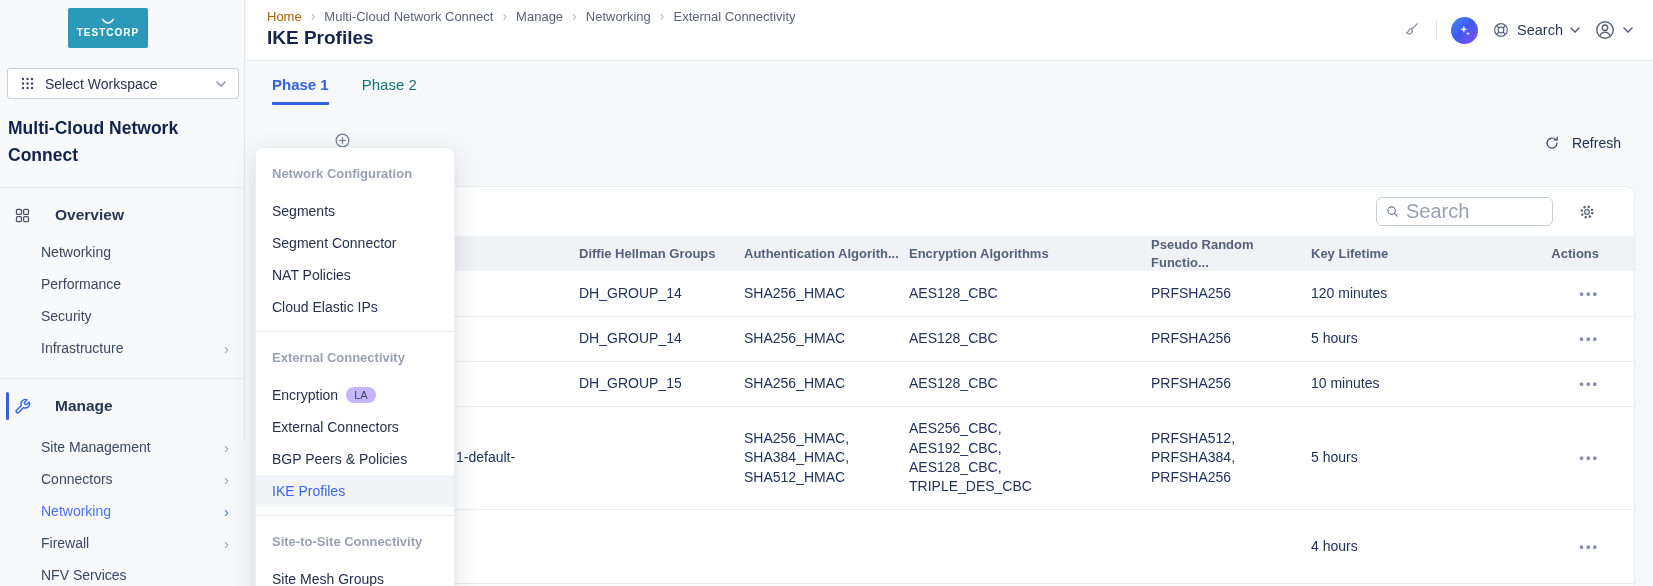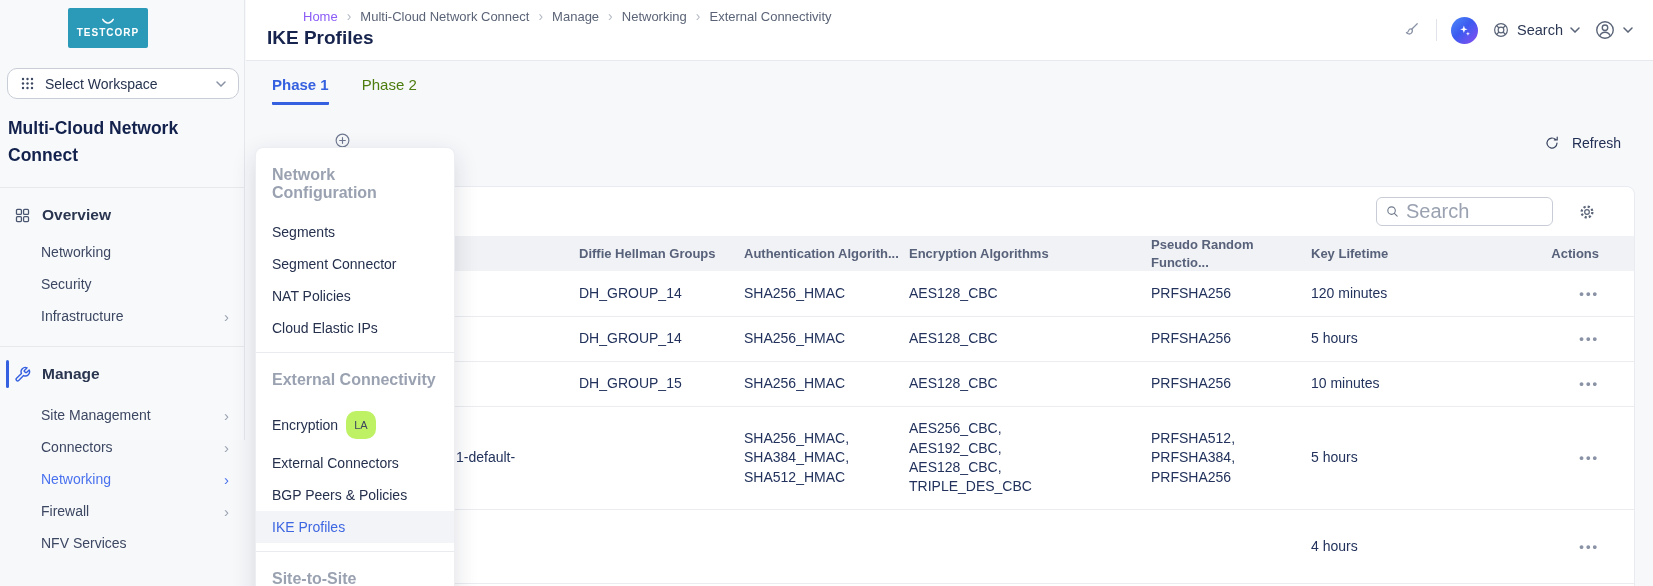--- a/index.html
+++ b/index.html
@@ -5,57 +5,57 @@
   * { margin:0; padding:0; box-sizing:border-box; }
   html,body { width:1653px; height:586px; overflow:hidden; }
   body { font-family:"Liberation Sans", sans-serif; background:#f7f8fa; color:#1f2c52; }
   .app { position:relative; width:1653px; height:586px; overflow:hidden; }
 
   
   .sidebar { position:absolute; left:0; top:0; width:245px; height:440px; background:#f8f9fb; border-right:1px solid #e4e7ec; }
   .logo { margin:8px 0 0 68px; width:80px; height:40px; background:#2b9ab8; border-radius:2px;
           display:flex; flex-direction:column; align-items:center; justify-content:center; gap:2px; }
   .logo-text { color:#fff; font-size:10px; font-weight:bold; letter-spacing:1px; }
-  .ws-select { margin:20px 0 0 7px; width:232px; height:31px; background:#fff; border:1px solid #c8cdd6; border-radius:10px;
+  .ws-select { margin:20px 0 0 7px; width:232px; height:31px; background:#fff; border:1px solid #c8cdd6; border-radius:3px;
                display:flex; align-items:center; gap:10px; padding:0 12px; font-size:14px; color:#26334f; cursor:pointer; font-family:inherit; }
   .ws-select .grow { flex:1; text-align:left; }
   .product-title { margin:16px 10px 0 8px; font-size:17.5px; font-weight:bold; color:#13224d; line-height:1.55; }
   .sb-divider { margin-top:18px; border-top:1px solid #e7e9ed; }
-  .section-header { position:relative; height:34px; margin-top:10px; display:flex; align-items:center; gap:11px;
+  .section-header { position:relative; height:34px; margin-top:10px; display:flex; align-items:center; gap:24px;
                     padding-left:14px; font-size:15.5px; font-weight:600; color:#2a3550; cursor:pointer; }
   .section-header .s-icon { color:#4a5670; display:flex; }
   .section-header.active .s-icon { color:#3560df; }
   .section-header.active::before { content:""; position:absolute; left:6px; top:3px; bottom:3px; width:3px; border-radius:2px; background:#3560df; }
   .nav-items { margin-top:4px; }
   .nav-item { height:32px; display:flex; align-items:center; padding:0 15px 0 41px; font-size:14px; color:#3c4762; cursor:pointer; }
   .nav-item .grow { flex:1; }
   .chev-r { color:#9aa2b1; font-size:15px; line-height:1; }
   .chev-r::before { content:"\203A"; }
   .nav-item.selected, .nav-item.selected .chev-r { color:#4a72ee; }
 
   
   .topbar { position:absolute; left:246px; top:0; width:1407px; height:61px; background:#fff; border-bottom:1px solid #e7e9ee; }
   .breadcrumb { position:absolute; left:21px; top:8px; display:flex; align-items:center; gap:9px; font-size:13px; color:#5b6477; }
   .crumb { white-space:nowrap; }
-  .crumb.first { color:#8b5cf6; cursor:pointer;margin-left:36px; }
+  .crumb.first { color:#a16207; cursor:pointer; }
   .crumb-sep::before { content:"\203A"; color:#b4bac4; font-size:14px; }
   .page-title { position:absolute; left:21px; top:27px; font-size:19px; font-weight:600; color:#17244e; }
   .top-actions { position:absolute; right:20px; top:0; height:60px; display:flex; align-items:center; gap:14px; }
   .icon-btn { background:none; border:none; cursor:pointer; color:#8a93a6; display:flex; align-items:center; padding:2px; }
   .v-div { width:1px; height:22px; background:#e0e3e9; }
   .ai-btn { width:27px; height:27px; border-radius:50%; border:none; cursor:pointer;
             background:linear-gradient(135deg,#4f8df9 0%,#3b5bf0 45%,#8a4df0 100%);
             display:flex; align-items:center; justify-content:center; }
   .support-btn, .account-btn { background:none; border:none; cursor:pointer; display:flex; align-items:center; gap:7px;
                                color:#2b3753; font-size:14.5px; font-family:inherit; }
   .support-btn .ic, .account-btn .ic, .support-btn .cd, .account-btn .cd { color:#5a6478; display:flex; }
 
   
   .tabs { position:absolute; left:272px; top:76px; display:flex; gap:33px; }
-  .tab { font-size:15px; color:#4d7c0f; padding-bottom:9px; cursor:pointer; border-bottom:3px solid transparent; border-radius:1px; }
+  .tab { font-size:15px; color:#0f766e; padding-bottom:9px; cursor:pointer; border-bottom:3px solid transparent; border-radius:1px; }
   .tab.active { color:#3560df; font-weight:bold; border-bottom-color:#3560df; }
   .add-btn { position:absolute; left:282px; top:132px; display:flex; align-items:center; gap:8px; background:none; border:none;
              cursor:pointer; font-size:15px; color:#1c2b52; font-family:Liberation Serif, serif;flex-direction:column; }
   .add-btn .ic { color:#6e7890; display:flex; }
   .refresh-btn { position:absolute; right:32px; top:135px; display:flex; align-items:flex-end; gap:12px; background:none; border:none;
                  cursor:pointer; font-size:14px; color:#222f55; font-family:inherit; }
   .refresh-btn .ic { color:#3c4762; display:flex; }
 
   
   .card { position:absolute; left:265px; top:186px; width:1370px; height:430px; background:#fff;
@@ -74,25 +74,25 @@
   .c-auth { width:165px; }
   .c-enc  { width:242px; }
   .c-prf  { width:160px; }
   .c-life { width:200px; }
   .c-act  { flex:1; text-align:right; padding-right:35px; }
   .dots { color:#8a93a6; font-size:13px; letter-spacing:2px; font-weight:bold; cursor:pointer; }
 
   
   .popover { position:absolute; left:255px; top:147px; width:200px; height:480px; background:#fff;
              border:1px solid #eceef2; border-radius:8px; box-shadow:0 8px 24px rgba(20,30,60,.14); z-index:10; padding-bottom:10px; }
-  .menu-group-header { padding:18px 16px 14px; font-size:16px; font-weight:bold; color:#9aa2b1; }
+  .menu-group-header { padding:18px 16px 14px; font-size:13px; font-weight:bold; color:#9aa2b1; }
   .menu-item { display:flex; align-items:center; gap:8px; padding:8px 16px; font-size:14px; color:#25304d; cursor:pointer; line-height:16px; }
   .menu-item.selected { background:#f3f4f7; color:#3d66e2; }
   .menu-divider { border-top:1px solid #e9ebef; margin-top:8px; }
-  .badge { background:#bef264; color:#3f455e; font-size:11px; padding:6px 8px; border-radius:10px; }
+  .badge { background:#c4b5fd; color:#3f455e; font-size:11px; padding:0 8px; border-radius:10px; }
 </style>
 </head>
 <body>
 
 <div class="app">
 
   <aside class="sidebar">
     <div class="logo">
       <span style="display:flex;">
         <svg width="22" height="7" viewBox="0 0 24 8" fill="none" stroke="#ffffff" stroke-width="1.6" stroke-linecap="round">
@@ -134,20 +134,23 @@
             <rect x="13.5" y="3.5" width="7" height="7" rx="1.5"></rect>
           <rect x="3.5" y="13.5" width="7" height="7" rx="1.5"></rect>
             <rect x="13.5" y="13.5" width="7" height="7" rx="1.5"></rect>
         </svg>
       </span>
       <span>Overview</span>
     </div>
     <div class="nav-items">
       <div class="nav-item">
         <span class="grow">Networking</span>
+      </div>
+      <div class="nav-item">
+        <span class="grow">Performance</span>
       </div>
       <div class="nav-item">
         <span class="grow">Security</span>
       </div>
       <div class="nav-item">
         <span class="grow">Infrastructure</span>
         <span class="chev-r"></span>
       </div>
     </div>
 

